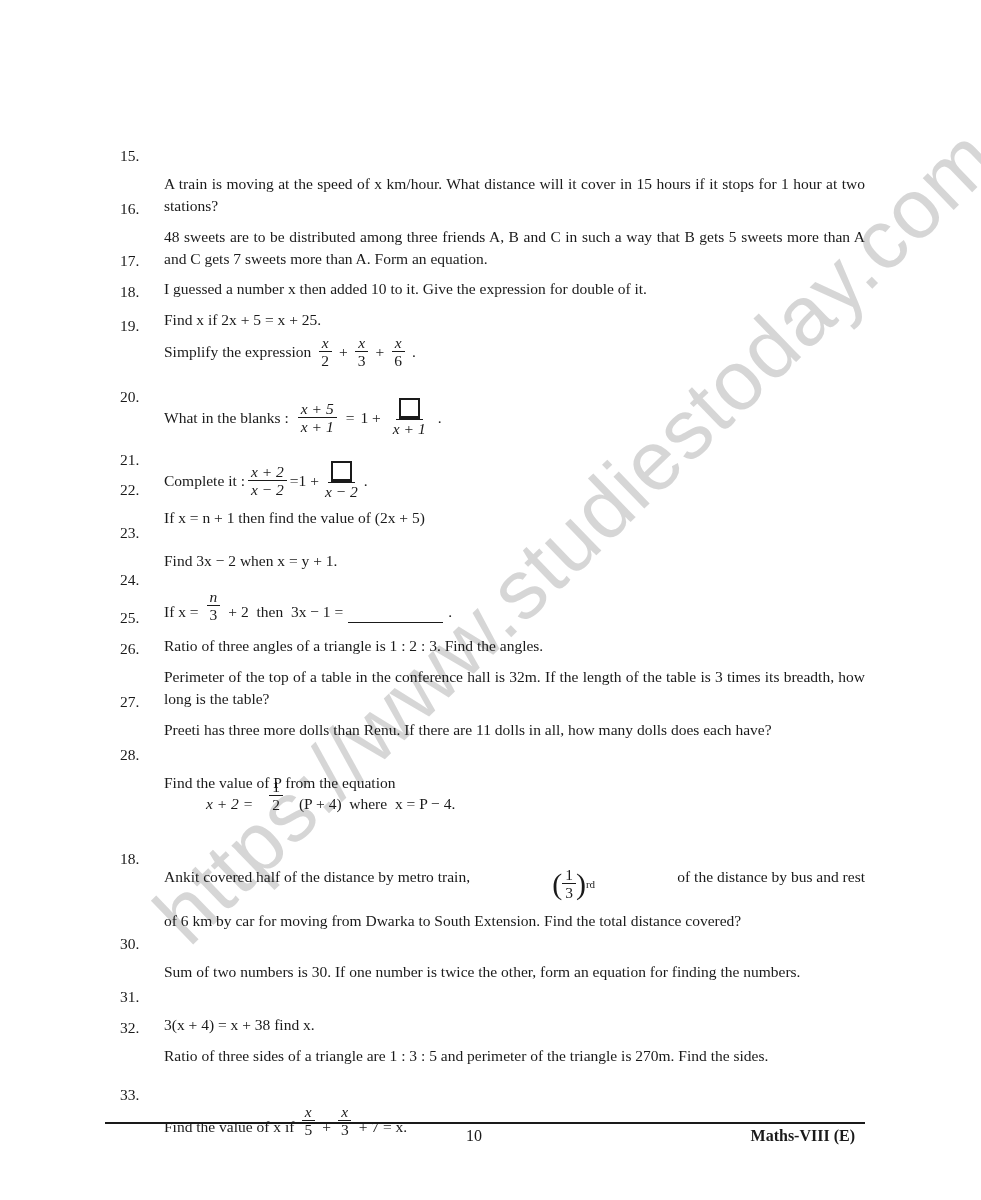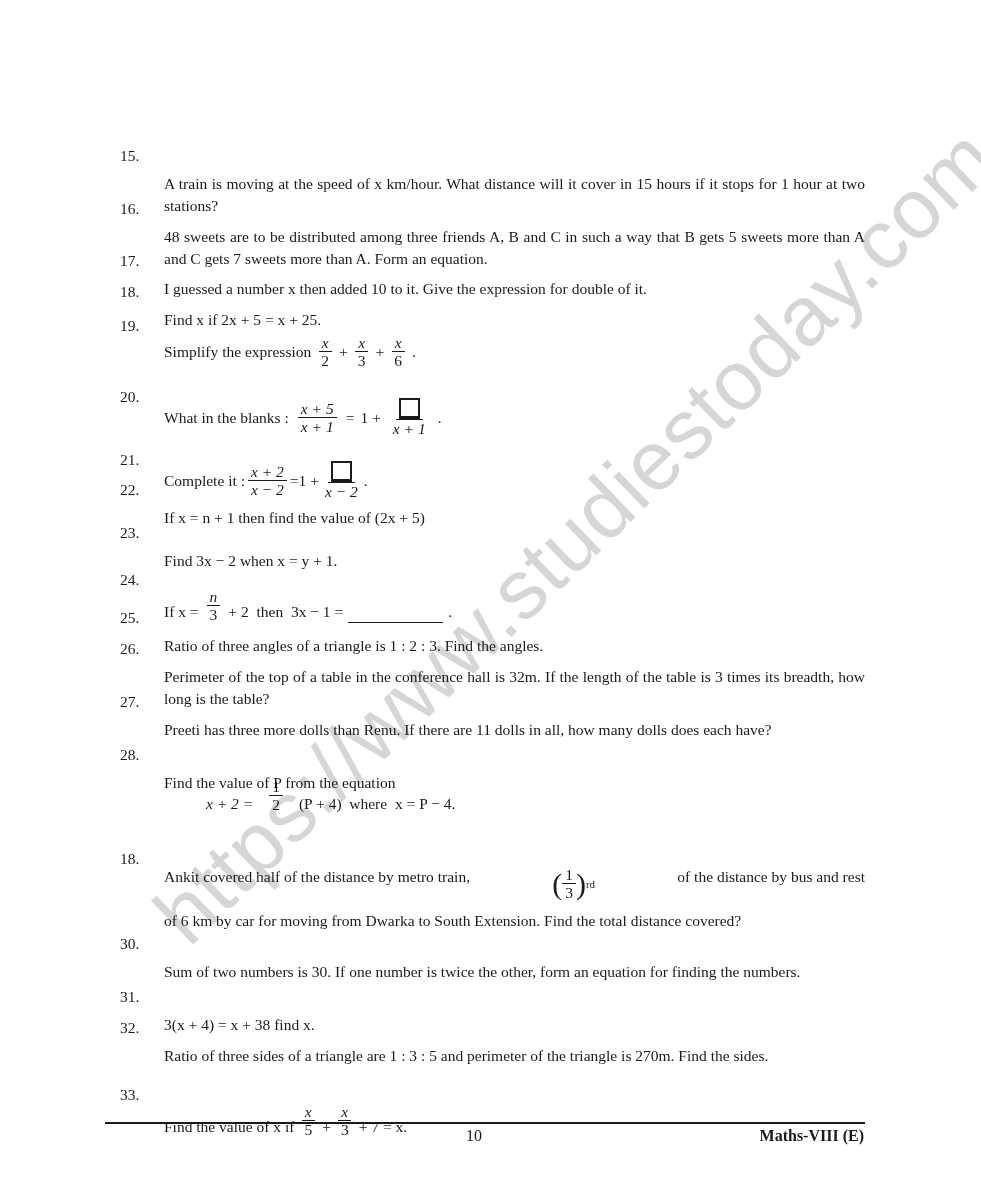--- a/index.html
+++ b/index.html
@@ -15,21 +15,21 @@
   .frac { display: inline-flex; flex-direction: column; align-items: center; vertical-align: middle; margin: 0 3px; line-height: 17px; }
   .frac .n { padding: 0 3px; border-bottom: 1px solid #1a1a1a; }
   .frac .d { padding: 0 3px; }
   .boxblank { display: inline-block; width: 17px; height: 16px; border: 2px solid #1a1a1a; border-bottom-width: 3px; vertical-align: bottom; }
   .blankline { display: inline-block; width: 95px; border-bottom: 1px solid #1a1a1a; height: 14px; vertical-align: baseline; }
   .paren { font-size: 30px; line-height: 30px; vertical-align: middle; font-weight: 300; }
   .sup { font-size: 11px; vertical-align: 14px; }
   .indent-eq { position: absolute; left: 206px; font-size: 15.5px; }
   .footer-rule { position: absolute; left: 105px; top: 1122px; width: 760px; height: 0; border-top: 2.5px solid #1a1a1a; }
   .footer-page { position: absolute; left: 466px; top: 1127px; font-weight: normal; font-size: 16px; }
-  .footer-title { position: absolute; right: 117px; top: 1127px; font-weight: bold; font-size: 16px; }
+  .footer-title { position: absolute; right: 126px; top: 1127px; font-weight: bold; font-size: 16px; }
   .watermark {
     position: absolute; left: 40px; top: 560px; width: 920px; text-align: center;
     font-family: "Liberation Sans", "DejaVu Sans", sans-serif; font-size: 84px; color: rgba(180,180,180,0.55);
     transform: rotate(-44deg); transform-origin: center center; letter-spacing: 1px; white-space: nowrap;
     pointer-events: none;
   }
 </style>
 </head>
 <body>
 

